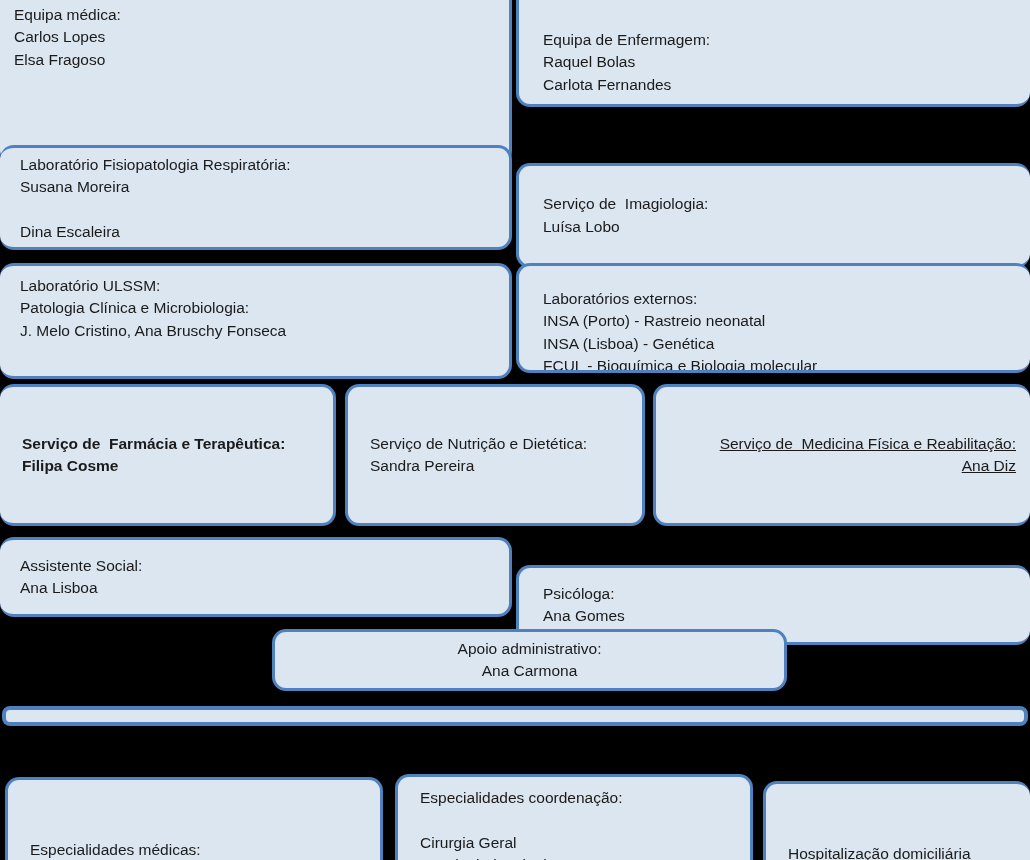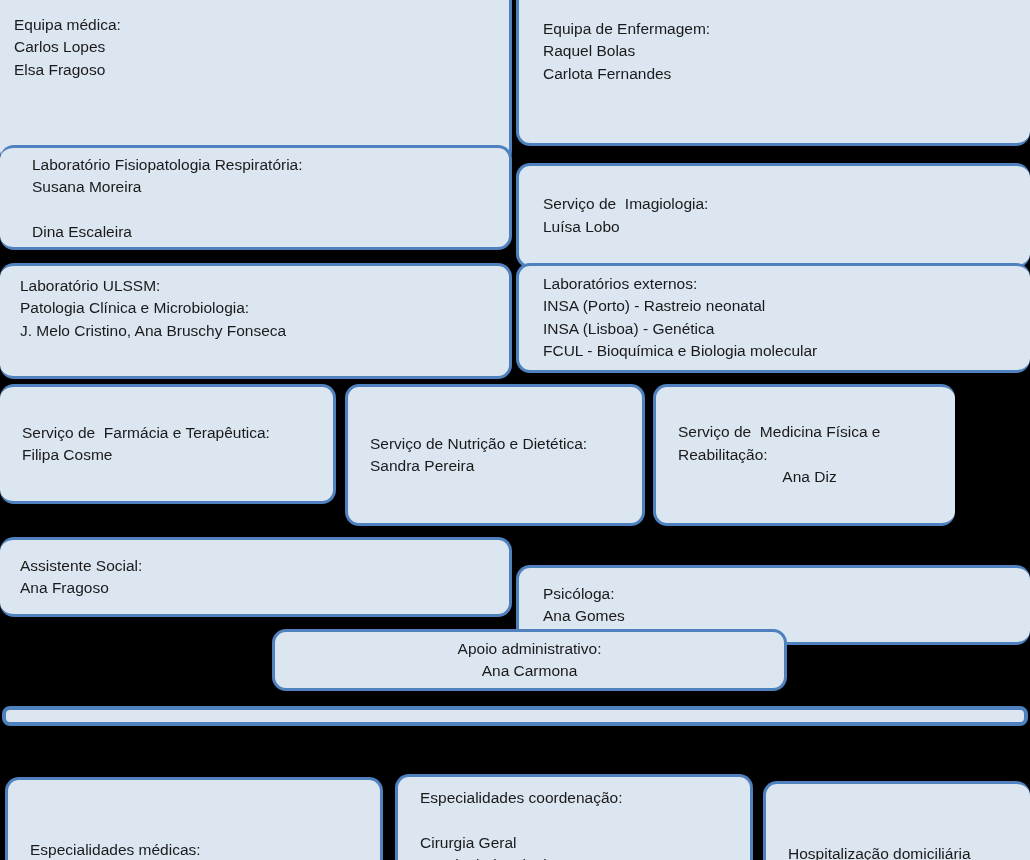--- a/index.html
+++ b/index.html
@@ -62,75 +62,75 @@
     border-bottom-right-radius: 0;
     border-bottom: none;
     justify-content: flex-start;
   }
 </style>
 </head>
 <body>
 
 <div class="canvas">
 
-  <div class="box" style="left:0px; top:0px; width:512px; height:165px; border-top:none; border-left:none; border-top-left-radius:0; border-top-right-radius:0; align-items:flex-start; justify-content:flex-start; padding-top:14px;text-align:right;">
+  <div class="box" style="left:0px; top:0px; width:512px; height:165px; border-top:none; border-left:none; border-top-left-radius:0; border-top-right-radius:0; align-items:flex-start; justify-content:flex-start; padding-top:4px;text-align:right;">
     <span class="line">Equipa médica:</span>
     <span class="line">Carlos Lopes</span>
     <span class="line">Elsa Fragoso</span>
   </div>
 
-  <div class="box" style="left:516px; top:0px; width:514px; height:146px; border-top:none; border-right:none; border-top-left-radius:0; border-top-right-radius:0; align-items:flex-start; justify-content:flex-start; padding-top:18px; padding-left:24px;">
+  <div class="box" style="left:516px; top:0px; width:514px; height:107px; border-top:none; border-right:none; border-top-left-radius:0; border-top-right-radius:0; align-items:flex-start; justify-content:flex-end; padding-top:18px; padding-left:24px;">
     <span class="line">Equipa de Enfermagem:</span>
     <span class="line">Raquel Bolas</span>
     <span class="line">Carlota Fernandes</span>
   </div>
 
-  <div class="box" style="left:0px; top:145px; width:512px; height:105px; border-left:none; align-items:flex-start; justify-content:flex-start; padding-top:6px; padding-left:32px;">
+  <div class="box" style="left:0px; top:145px; width:512px; height:105px; border-left:none; align-items:flex-start; justify-content:flex-start; padding-top:6px; padding-left:20px;">
     <span class="line">Laboratório Fisiopatologia Respiratória:</span>
     <span class="line">Susana Moreira</span>
     <span class="line blank">&nbsp;</span>
     <span class="line">Dina Escaleira</span>
   </div>
 
   <div class="box" style="left:516px; top:145px; width:514px; height:105px; border-right:none; align-items:flex-start; justify-content:center; padding-left:24px;margin-top:18px;">
     <span class="line">Serviço de  Imagiologia:</span>
     <span class="line">Luísa Lobo</span>
   </div>
 
   <div class="box" style="left:0px; top:263px; width:512px; height:116px; border-left:none; align-items:flex-start; justify-content:flex-start; padding-top:9px; padding-left:20px;">
     <span class="line">Laboratório ULSSM:</span>
     <span class="line">Patologia Clínica e Microbiologia:</span>
     <span class="line">J. Melo Cristino, Ana Bruschy Fonseca</span>
   </div>
 
-  <div class="box" style="left:516px; top:263px; width:514px; height:110px; border-right:none; align-items:flex-start; justify-content:flex-start; padding-top:7px; padding-left:24px;">
+  <div class="box" style="left:516px; top:263px; width:514px; height:110px; border-right:none; align-items:flex-start; justify-content:flex-start; padding-top:22px; padding-left:24px;">
     <span class="line">Laboratórios externos:</span>
     <span class="line">INSA (Porto) - Rastreio neonatal</span>
     <span class="line">INSA (Lisboa) - Genética</span>
     <span class="line">FCUL - Bioquímica e Biologia molecular</span>
   </div>
 
-  <div class="box" style="left:0px; top:384px; width:336px; height:120px; border-left:none; align-items:flex-start; justify-content:center; padding-left:22px;">
+  <div class="box" style="left:0px; top:384px; width:336px; height:142px; border-left:none; align-items:flex-start; justify-content:center; padding-left:22px;font-weight:bold;">
     <span class="line">Serviço de  Farmácia e Terapêutica:</span>
     <span class="line">Filipa Cosme</span>
   </div>
 
   <div class="box" style="left:345px; top:384px; width:300px; height:142px; align-items:flex-start; justify-content:center; padding-left:22px;">
     <span class="line">Serviço de Nutrição e Dietética:</span>
     <span class="line">Sandra Pereira</span>
   </div>
 
-  <div class="box" style="left:653px; top:384px; width:302px; height:142px; border-right:none; align-items:center; justify-content:center; padding-left:22px;">
+  <div class="box" style="left:653px; top:384px; width:377px; height:142px; border-right:none; align-items:flex-end; justify-content:center; padding-left:22px;text-decoration:underline;">
     <span class="line">Serviço de  Medicina Física e Reabilitação:</span>
     <span class="line">Ana Diz</span>
   </div>
 
   <div class="box" style="left:0px; top:537px; width:512px; height:80px; border-left:none; align-items:flex-start; justify-content:center; padding-left:20px;">
     <span class="line">Assistente Social:</span>
-    <span class="line">Ana Fragoso</span>
+    <span class="line">Ana Lisboa</span>
   </div>
 
   <div class="box" style="left:516px; top:537px; width:514px; height:80px; border-right:none; align-items:flex-start; justify-content:center; padding-left:24px;margin-top:28px;">
     <span class="line">Psicóloga:</span>
     <span class="line">Ana Gomes</span>
   </div>
 
   <div class="box center-text" style="left:272px; top:629px; width:515px; height:62px;">
     <span class="line">Apoio administrativo:</span>
     <span class="line">Ana Carmona</span>

